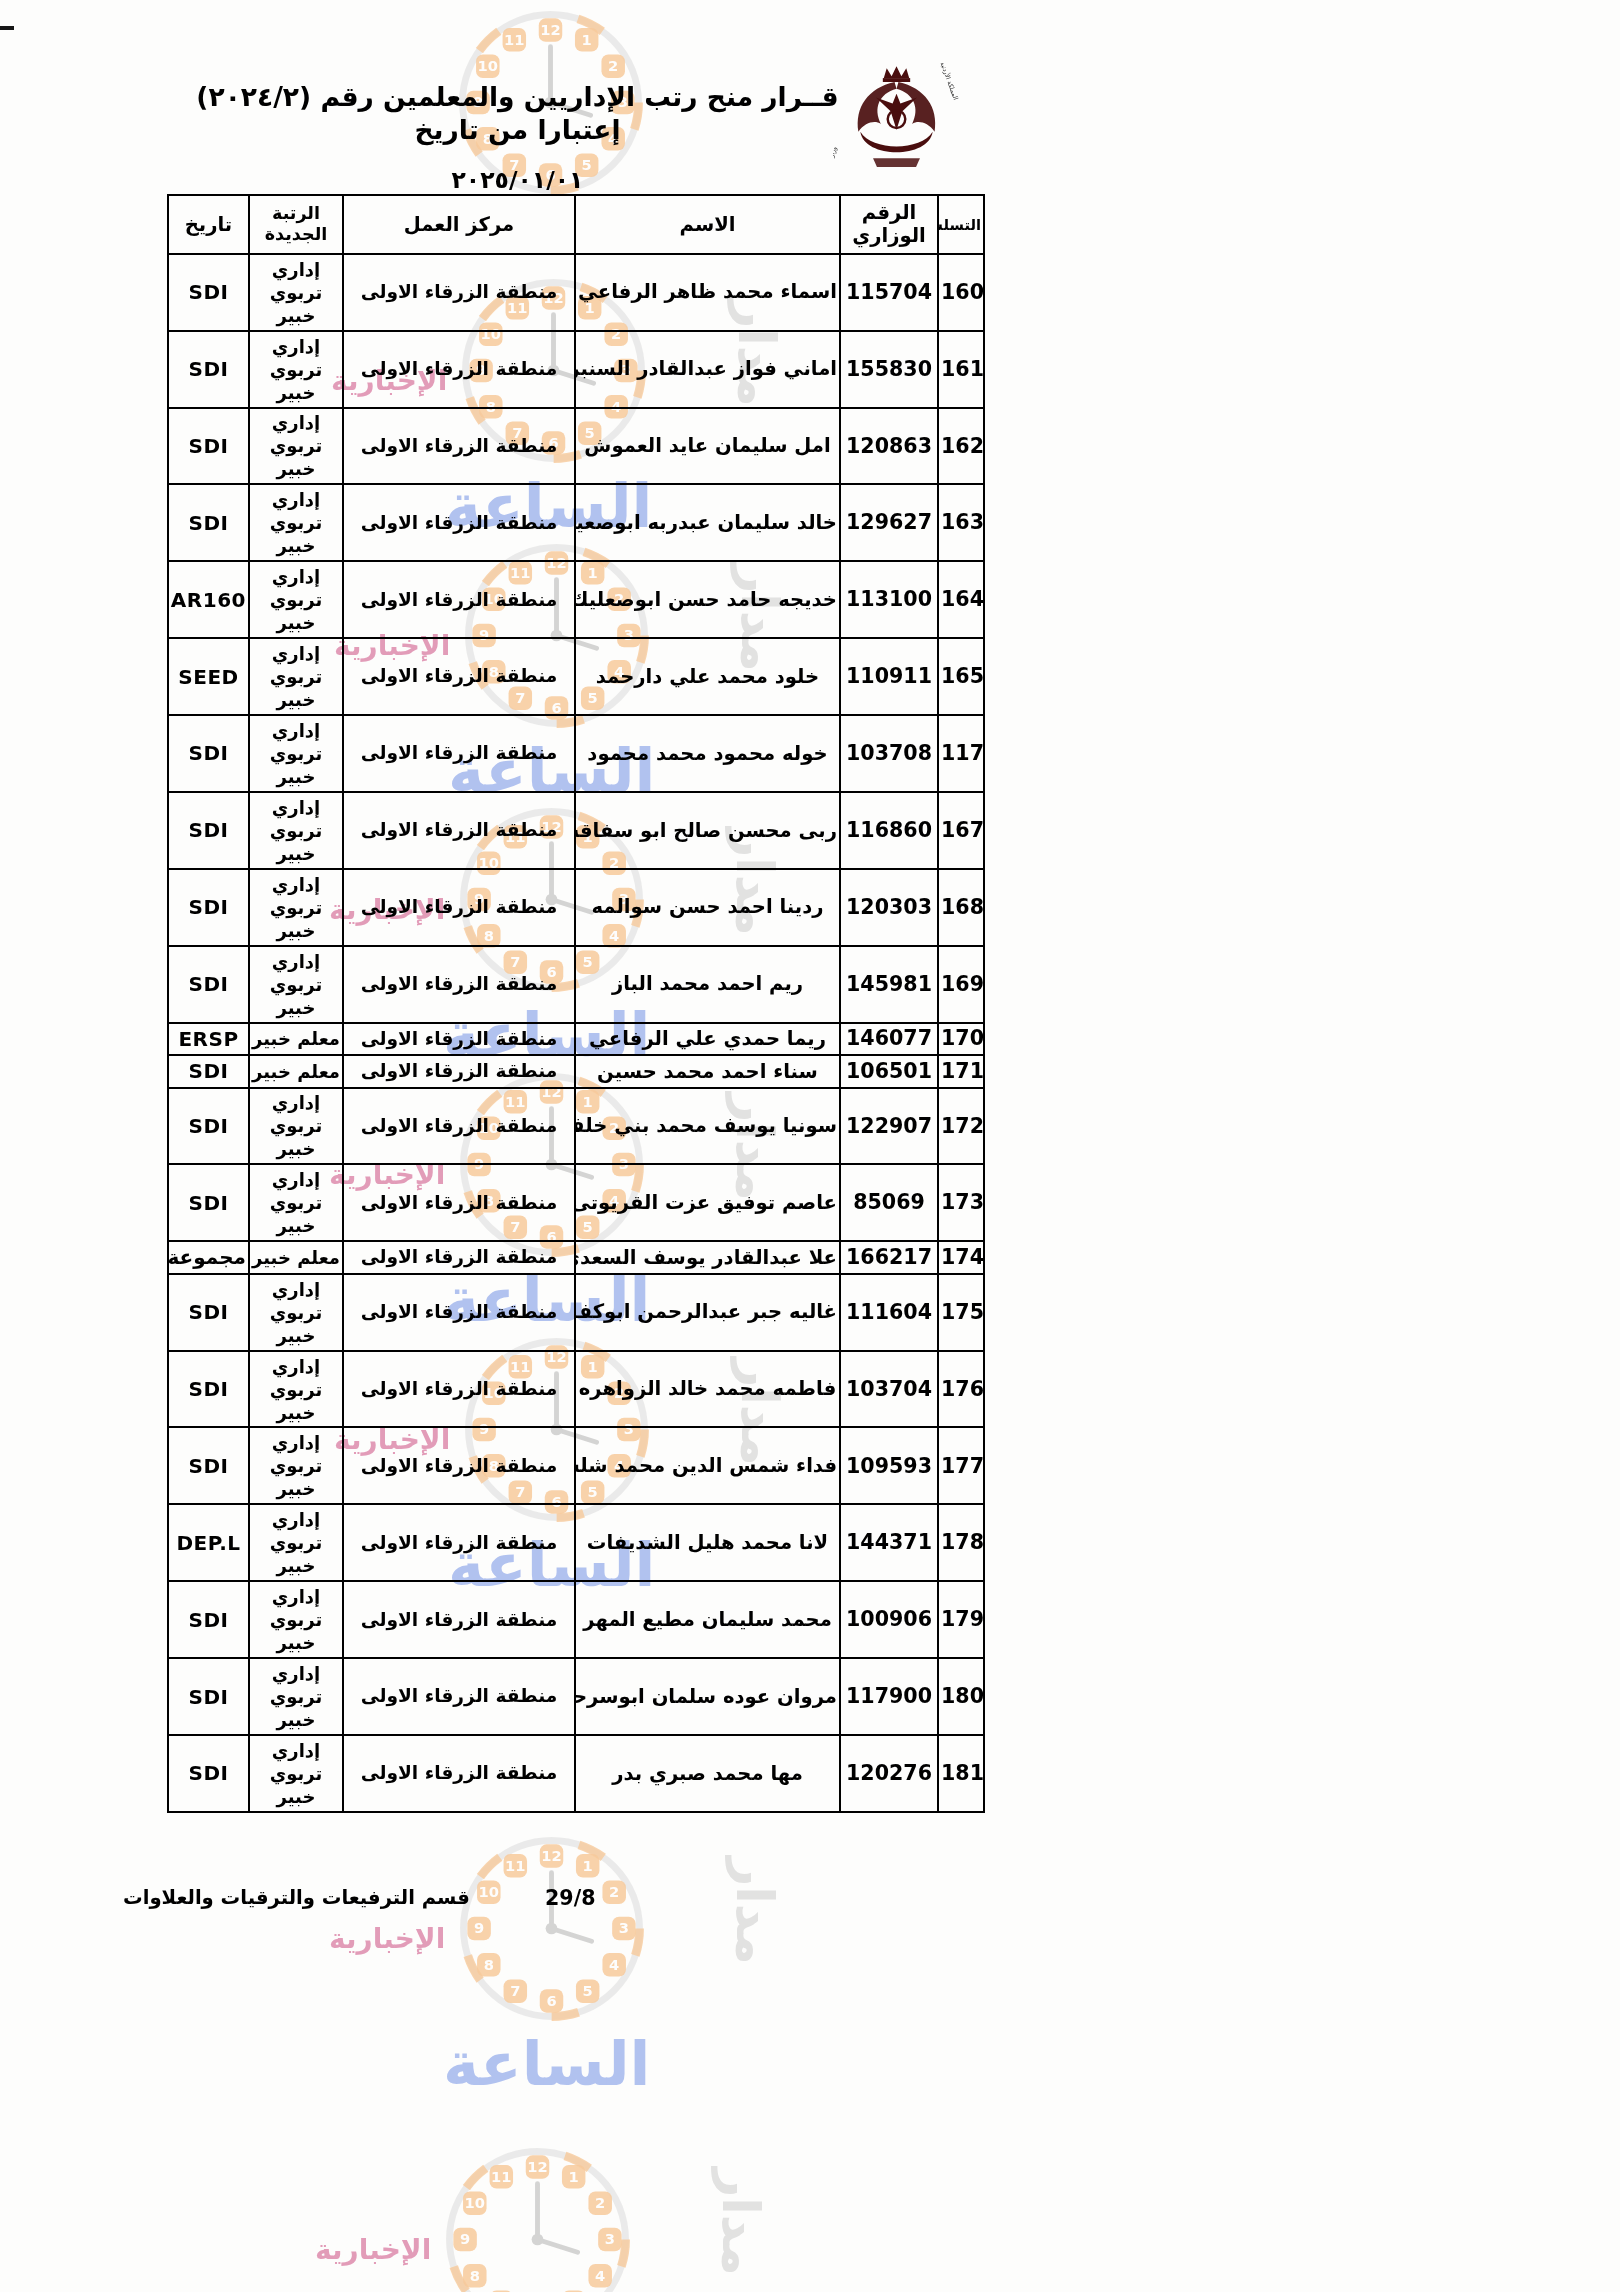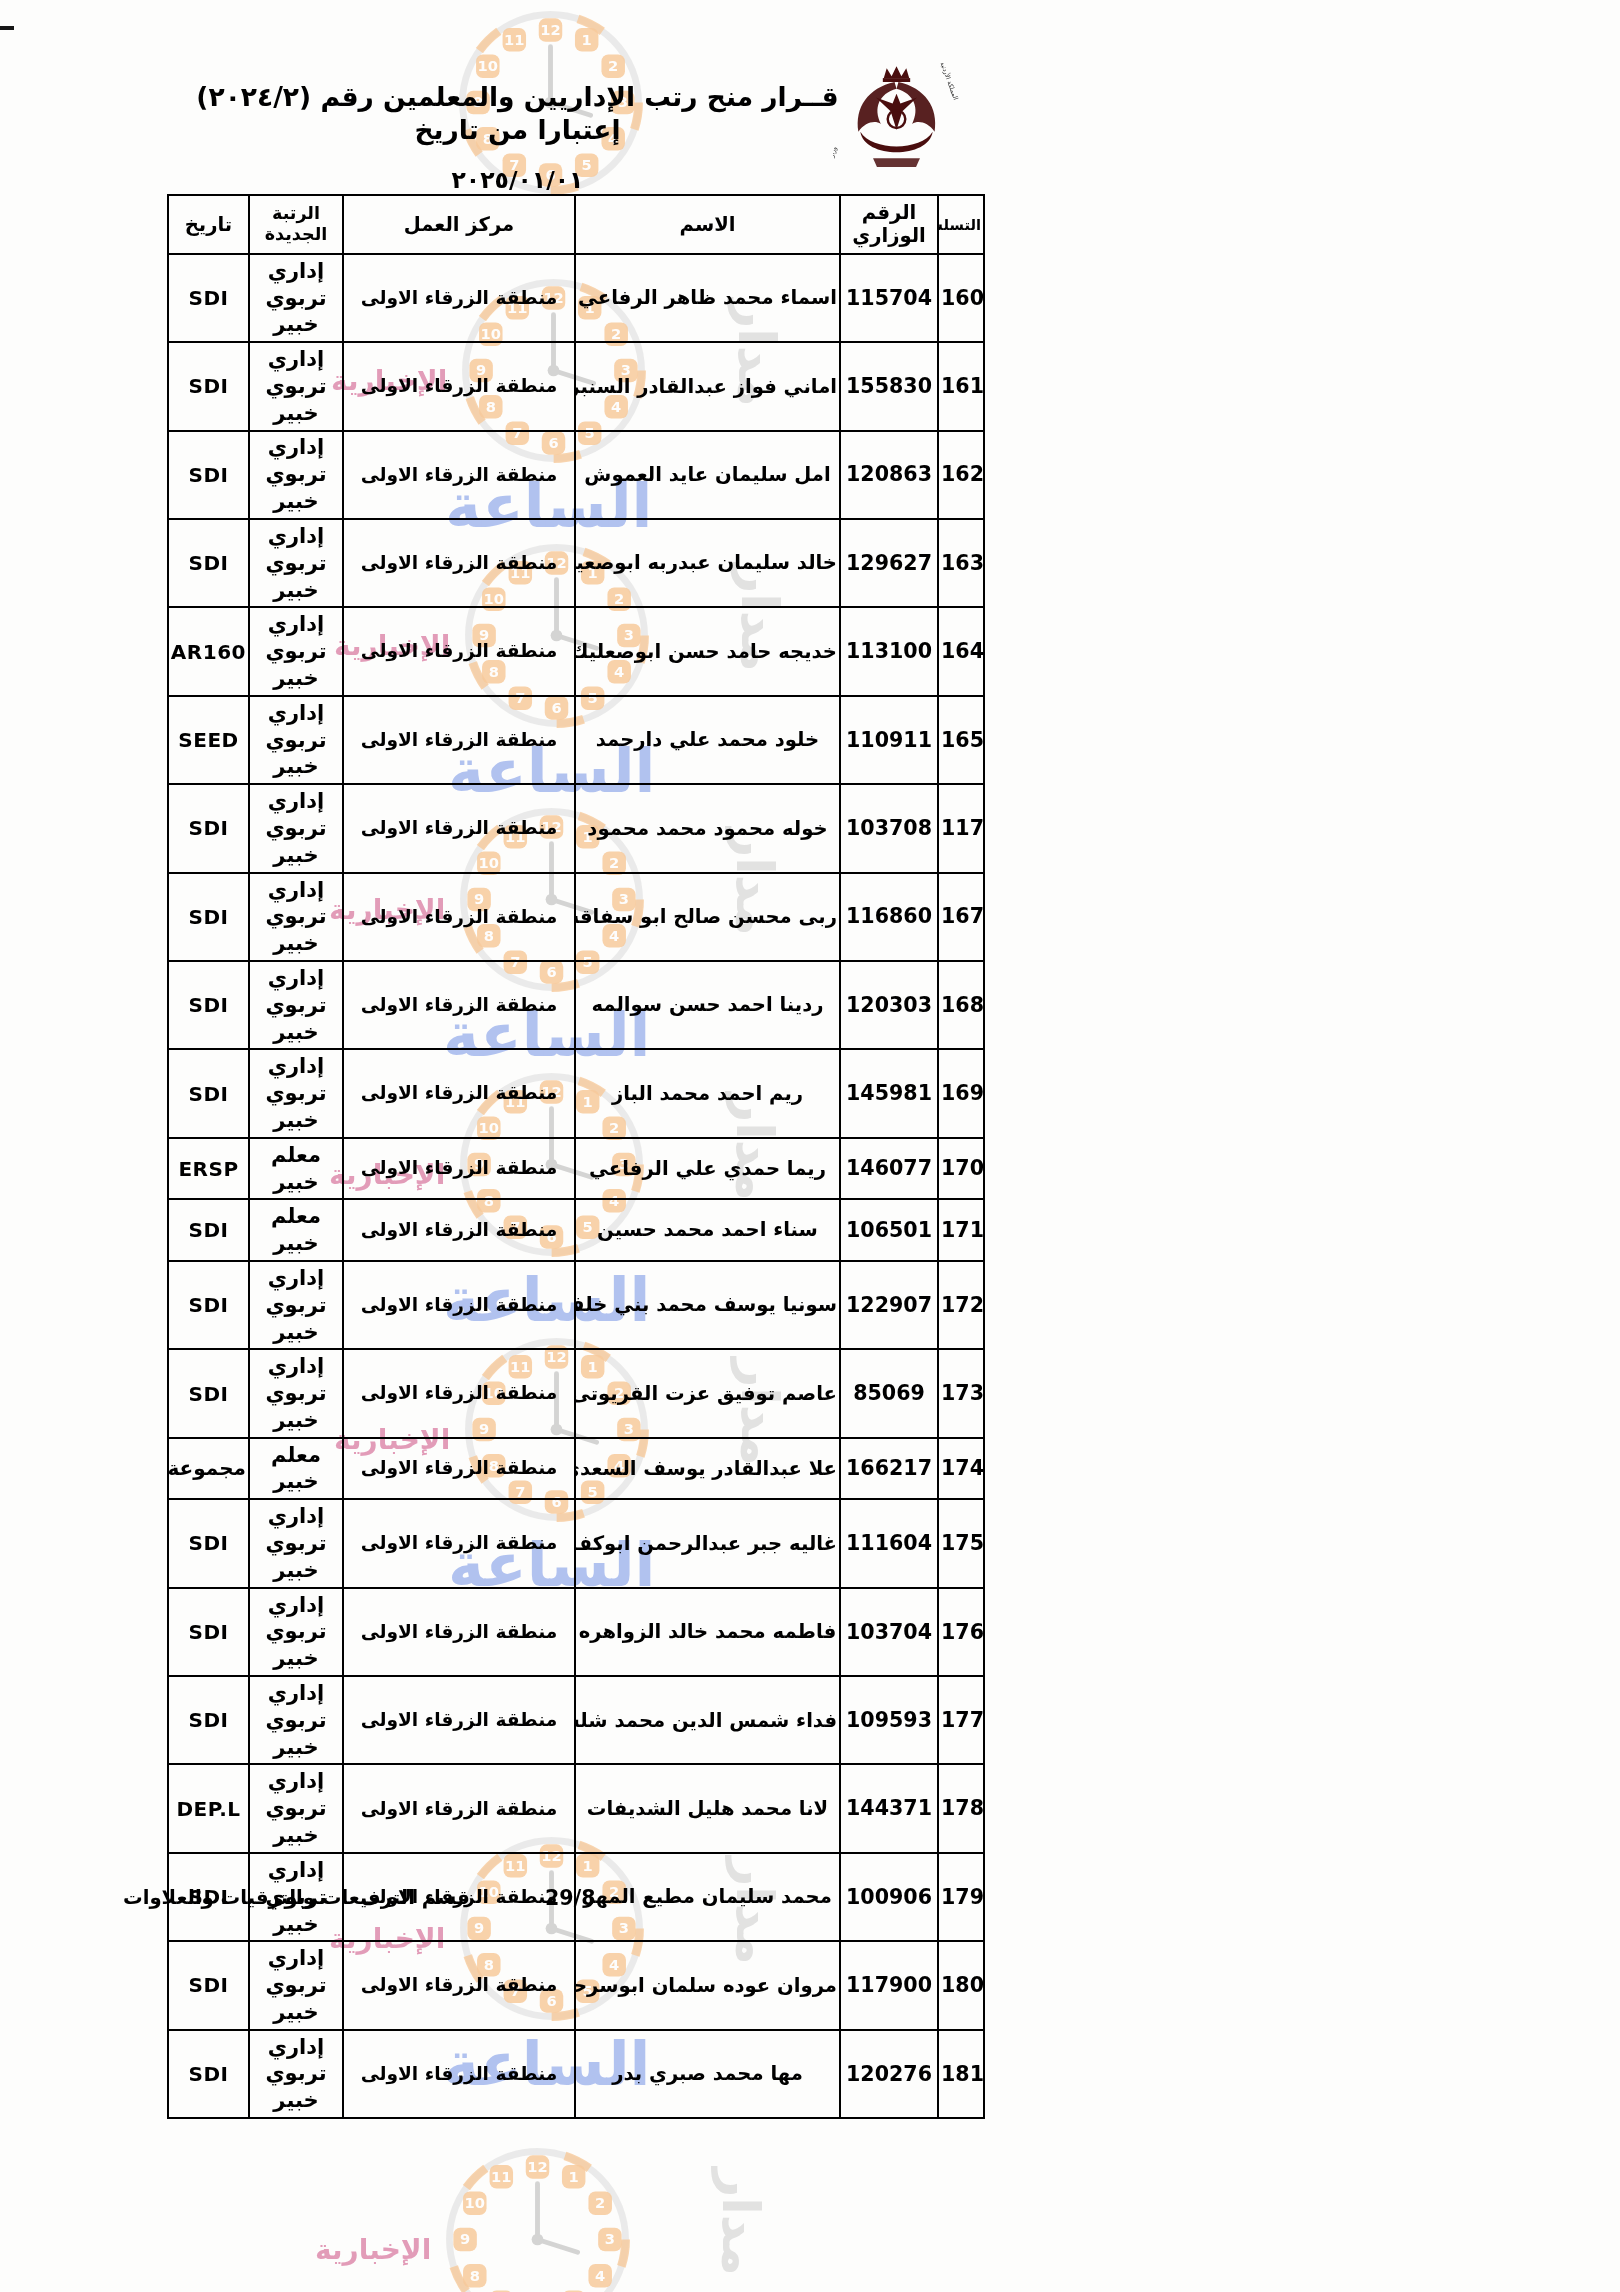--- a/index.html
+++ b/index.html
@@ -42,21 +42,21 @@
     border:2px solid #000; text-align:center; vertical-align:middle;
     font-weight:bold; color:#000; background:transparent; overflow:hidden;
   }
   .main-table th { font-size:19.6px; padding:4.9px 2px; line-height:1.2; }
   th.col-serial { font-size:14.7px; }
   th.col-new_rank { font-size:17.6px; }
   .main-table td { font-size:19.6px; padding:2.9px 2px; line-height:1.2; }
   td.col-serial, td.col-ministry_number { font-size:20.6px; direction:ltr; }
   td.col-name { font-size:19.6px; white-space:nowrap; }
   td.col-work_center { font-size:18.6px; white-space:nowrap;margin-top:48px; }
-  td.col-new_rank { font-size:21px; white-space:pre-line; line-height:1.28; }
+  td.col-new_rank { font-size:18px; white-space:pre-line; line-height:1.28; }
   td.col-course { font-size:20px; letter-spacing:0.5px; }
 
   
   .footer-page { position:absolute; left:545px; top:1886px; width:88px; text-align:left;
                  font-size:20.6px; font-weight:bold; direction:ltr; }
   .footer-section { position:absolute; left:123px; top:1886px; font-size:19.6px; font-weight:bold; }
 </style>
 </head>
 <body>
 

